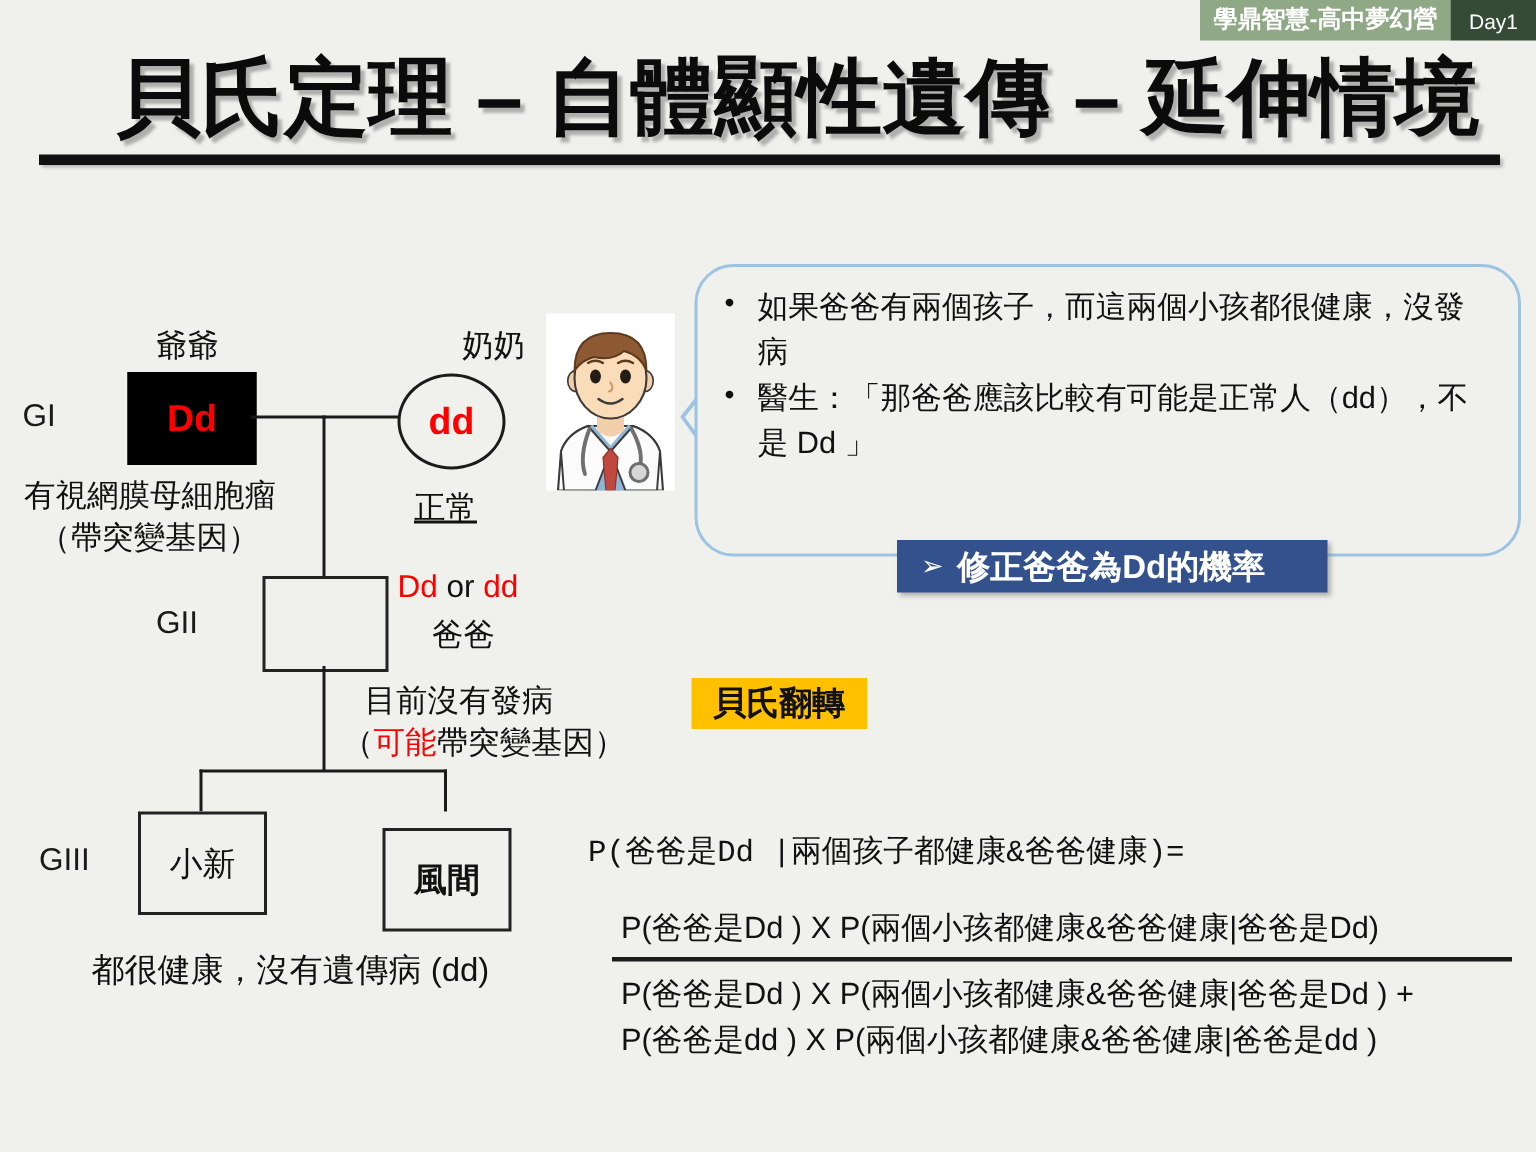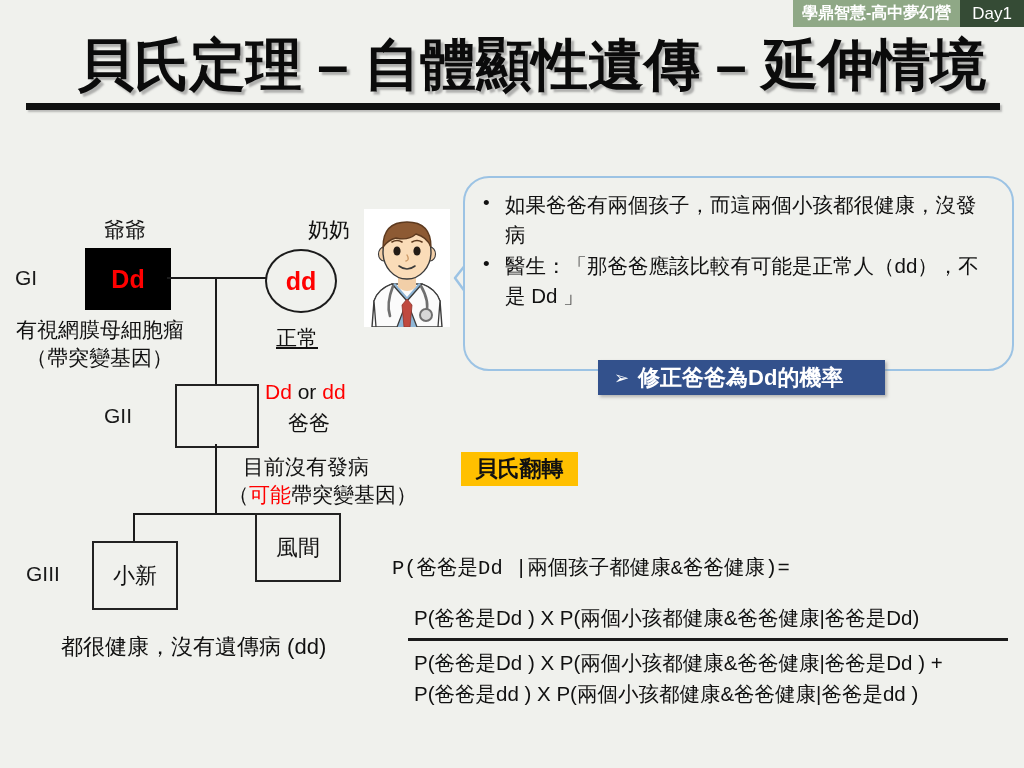--- a/index.html
+++ b/index.html
@@ -17,21 +17,21 @@
   
   .ribbon{position:absolute;top:0;right:0;height:27px;display:flex;align-items:stretch;}
   .ribbon-left{
     background:#8fa886;color:#ffffff;
     display:flex;align-items:center;justify-content:center;
     padding:0 9px;font-size:16px;font-weight:700;letter-spacing:0px;
   }
   .ribbon-right{
     background:#354b35;color:#ffffff;
     display:flex;align-items:center;justify-content:center;
-    padding:12px 12px;font-size:17px;font-weight:400;
+    padding:12px 12px;font-size:14px;font-weight:400;
   }
 
   
   .title{
     position:absolute;left:0;top:36px;width:1024px;
     text-align:center;
     font-size:56px;font-weight:700;line-height:1.05;
     color:#0b0b0b;
     text-shadow:3px 3px 2px rgba(120,120,120,.55);
     white-space:nowrap;
@@ -159,21 +159,21 @@
     <div class="note" style="left:228px;top:481px;"><span>（</span><span class="red">可能</span><span>帶突變基因</span><span>）</span></div>
 
     <div class="line-v" style="left:215px;top:444px;height:70px;"></div>
     <div class="line-h" style="left:133px;top:513px;width:165px;"></div>
     <div class="line-v" style="left:133px;top:513px;height:28px;"></div>
     <div class="line-v" style="left:296px;top:513px;height:28px;"></div>
 
     <div class="sq" style="left:92px;top:541px;width:82px;height:65px;font-size:22px;font-weight:400;">
       <span>小新</span>
     </div>
-    <div class="sq" style="left:255px;top:513px;width:82px;height:65px;font-size:22px;font-weight:400;text-align:right;">
+    <div class="sq" style="left:255px;top:552px;width:82px;height:65px;font-size:22px;font-weight:700;text-align:right;">
       <span>風間</span>
     </div>
     <div class="note" style="left:61px;top:632px;font-size:22px;">都很健康，沒有遺傳病 (dd)</div>
   </div>
 
   <div class="doctor">
     <svg width="86" height="118" viewBox="0 0 86 118" xmlns="http://www.w3.org/2000/svg" aria-hidden="true">
       <rect x="0" y="0" width="86" height="118" fill="#ffffff"></rect>
 
       <path d="M8 118 L10 92 Q14 80 28 75 L58 75 Q72 80 76 92 L78 118 Z" fill="#fbfbfb" stroke="#3b3b3b" stroke-width="1.4"></path>

